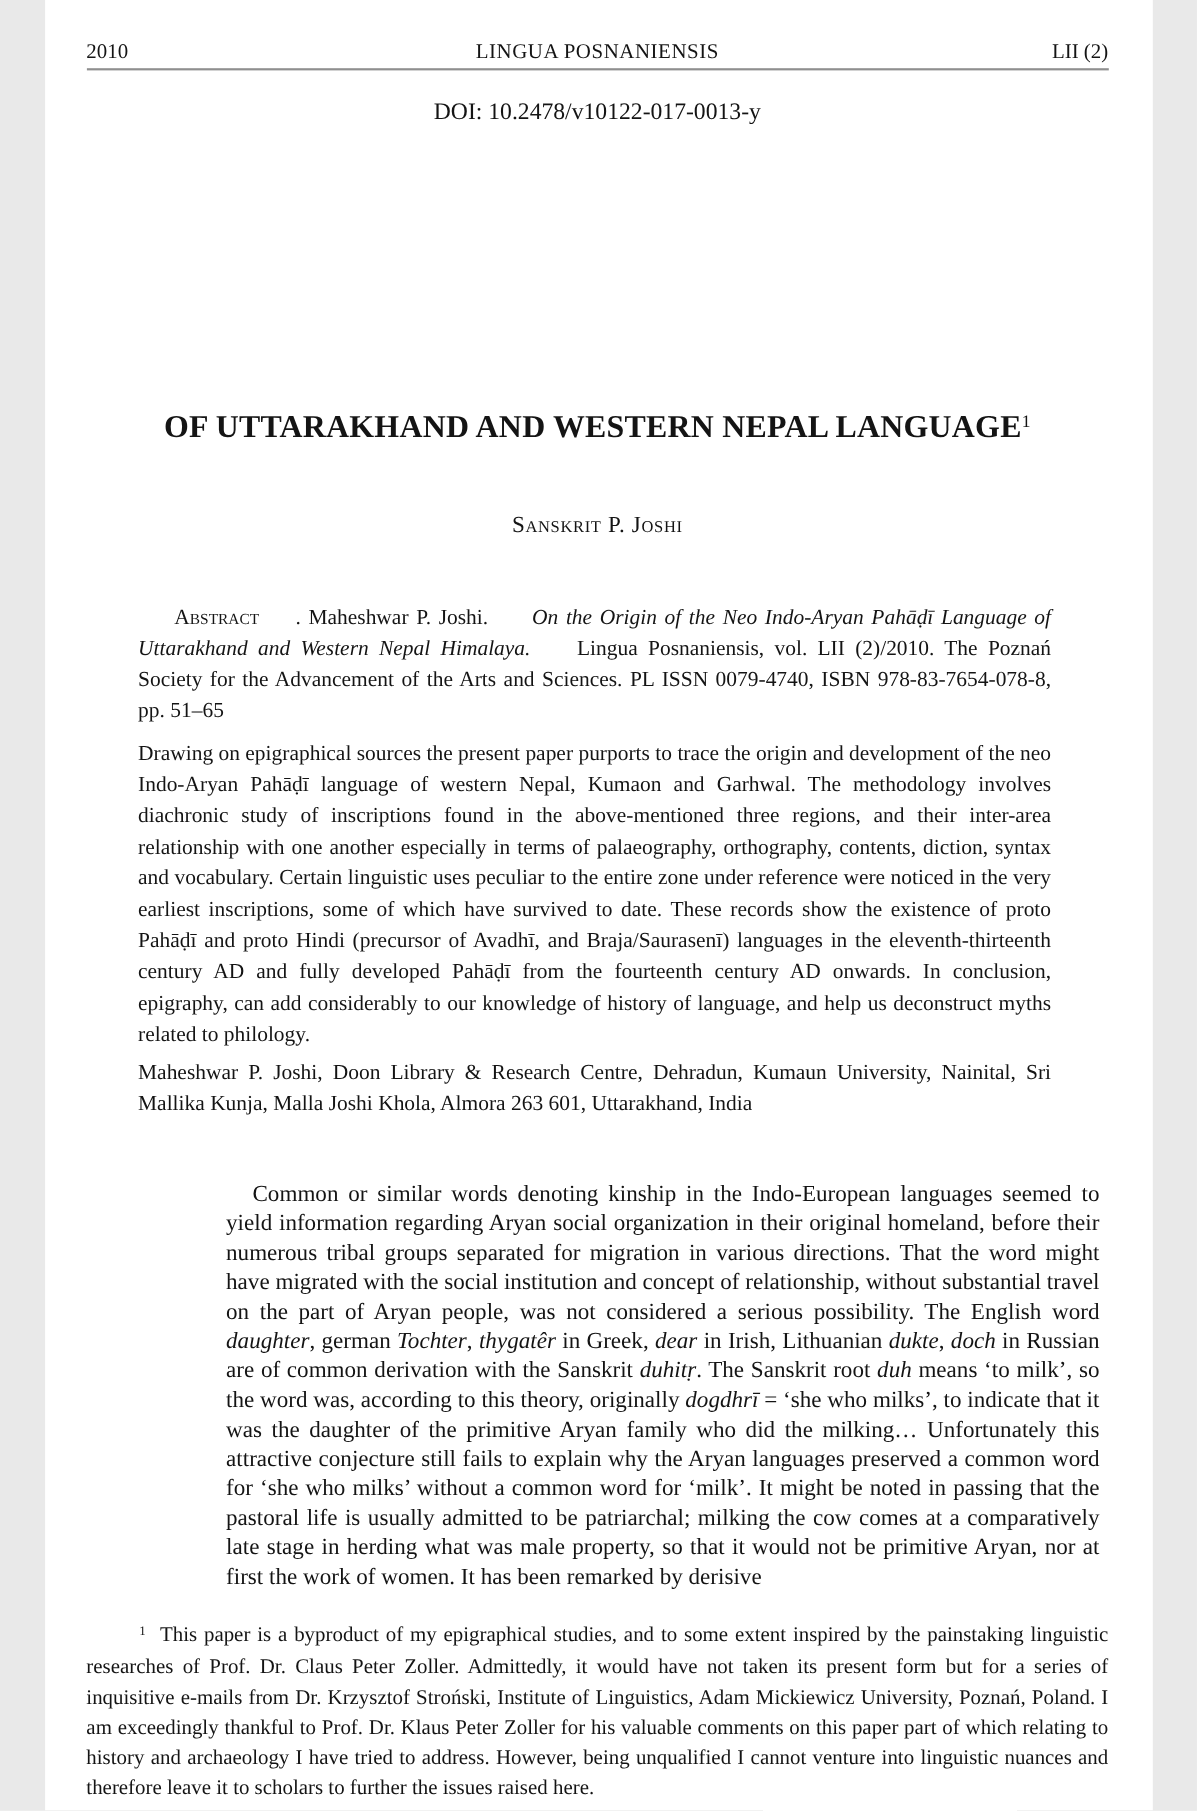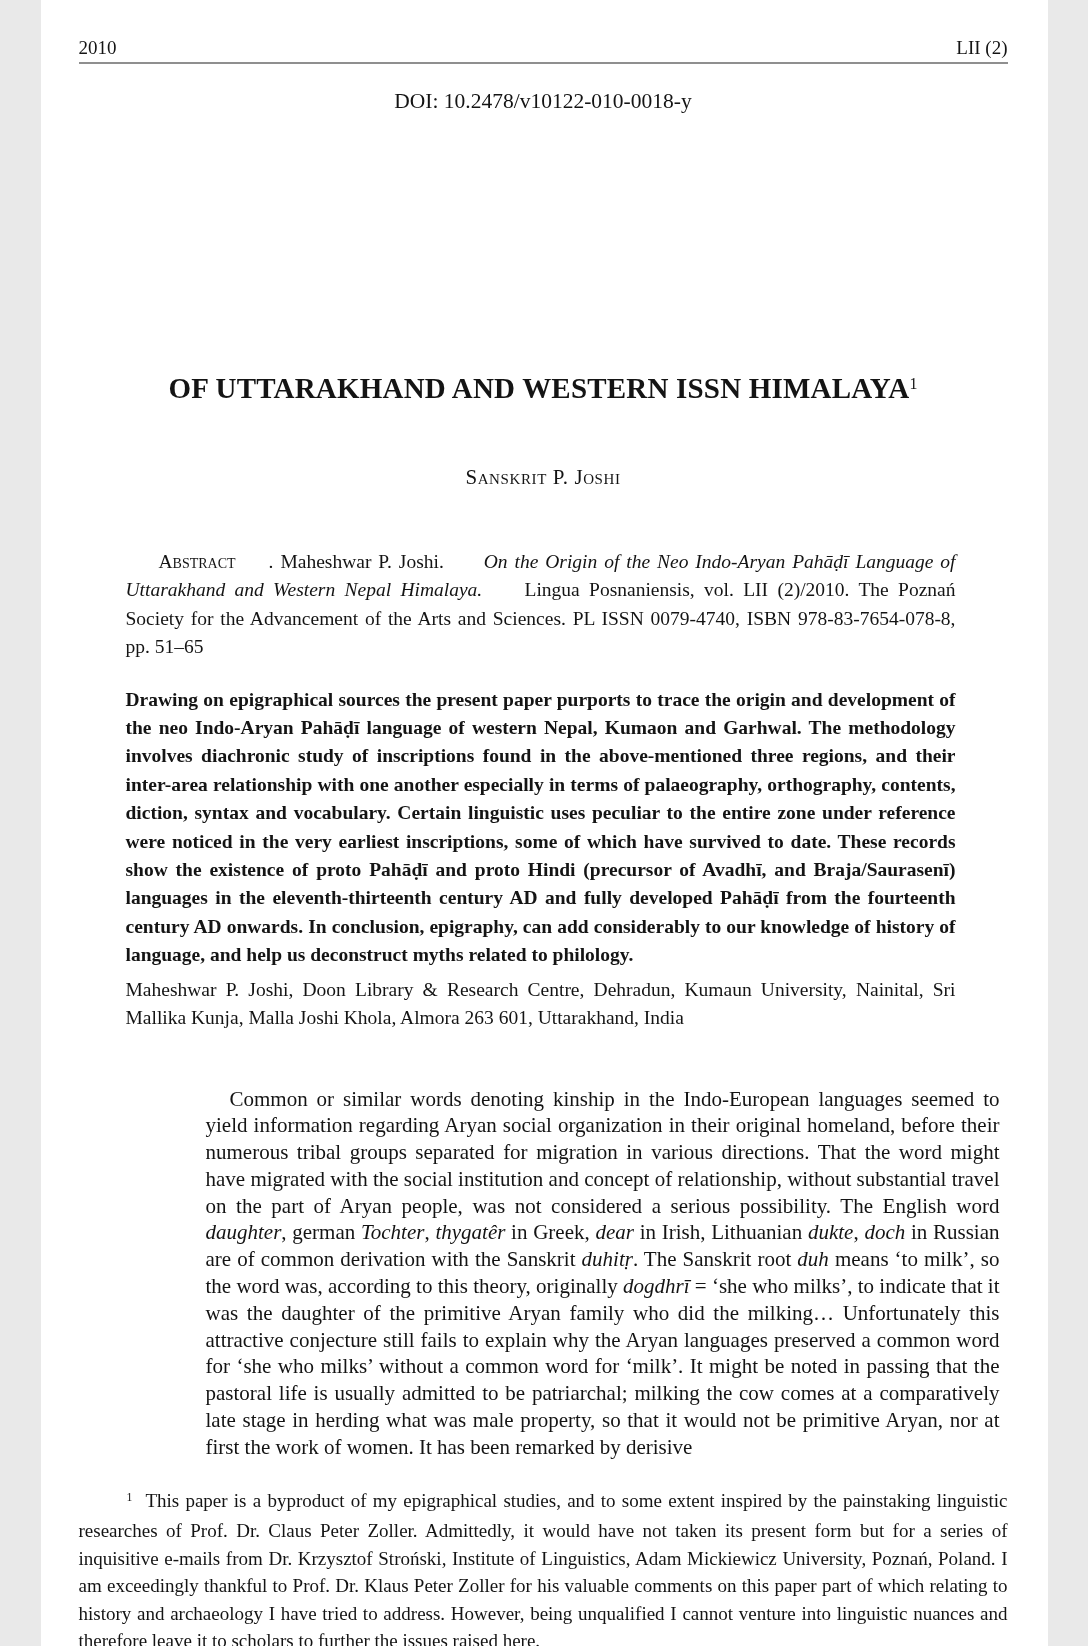--- a/index.html
+++ b/index.html
@@ -64,21 +64,21 @@
   
   .abstract-block {
     margin-left: 47px;
     margin-right: 52px;
     font-size: 19.5px;
     line-height: 28.4px;
     text-align: justify;
   }
   .abstract-citation { margin-top: 58px; }
   .abstract-citation span { white-space: pre-wrap; margin-left: 33px; }
-  .abstract-body { margin-top: 24px; font-weight: bold; }
+  .abstract-body { margin-top: 10px; }
   .author-address { margin-top: 6px; }
   
   .body-quote {
     margin-top: 53px;
     margin-left: 127px;
     margin-right: 8px;
     font-size: 21px;
     line-height: 26.8px;
     text-align: justify;
     text-indent: 24px;
@@ -101,30 +101,31 @@
     margin-right: 13px;
   }
 </style>
 </head>
 <body>
 
 <div class="page">
 
   <div class="running-head">
     <span class="year">2010</span>
+    <span class="journal">LINGUA POSNANIENSIS</span>
     <span class="issue">LII (2)</span>
   </div>
 
   <div class="head-rule"></div>
 
-  <div class="doi-line">DOI: 10.2478/v10122-010-0018-y</div>
+  <div class="doi-line">DOI: 10.2478/v10122-017-0013-y</div>
 
   <h1 class="article-title">
     <br>
-    <span>OF UTTARAKHAND AND WESTERN ISSN HIMALAYA</span><sup>1</sup>
+    <span>OF UTTARAKHAND AND WESTERN NEPAL LANGUAGE</span><sup>1</sup>
   </h1>
 
   <div class="author-line">Sanskrit P. Joshi</div>
 
   <div class="abstract-block">
     <p class="abstract-citation"><span style="font-variant: small-caps;">Abstract</span><span>. Maheshwar P. Joshi. </span><span style="font-style: italic;">On the Origin of the Neo Indo-Aryan Pahāḍī Language of Uttarakhand and Western Nepal Himalaya.</span><span> Lingua Posnaniensis, vol. LII (2)/2010. The Poznań Society for the Advancement of the Arts and Sciences. PL ISSN 0079-4740, ISBN 978-83-7654-078-8, pp. 51–65</span></p>
     <p class="abstract-body">Drawing on epigraphical sources the present paper purports to trace the origin and development of the neo Indo-Aryan Pahāḍī language of western Nepal, Kumaon and Garhwal. The methodology involves diachronic study of inscriptions found in the above-mentioned three regions, and their inter-area relationship with one another especially in terms of palaeography, orthography, contents, diction, syntax and vocabulary. Certain linguistic uses peculiar to the entire zone under reference were noticed in the very earliest inscriptions, some of which have survived to date. These records show the existence of proto Pahāḍī and proto Hindi (precursor of Avadhī, and Braja/Saurasenī) languages in the eleventh-thirteenth century AD and fully developed Pahāḍī from the fourteenth century AD onwards. In conclusion, epigraphy, can add considerably to our knowledge of history of language, and help us deconstruct myths related to philology.</p>
     <p class="author-address">Maheshwar P. Joshi, Doon Library &amp; Research Centre, Dehradun, Kumaun University, Nainital, Sri Mallika Kunja, Malla Joshi Khola, Almora 263 601, Uttarakhand, India</p>
   </div>
 

